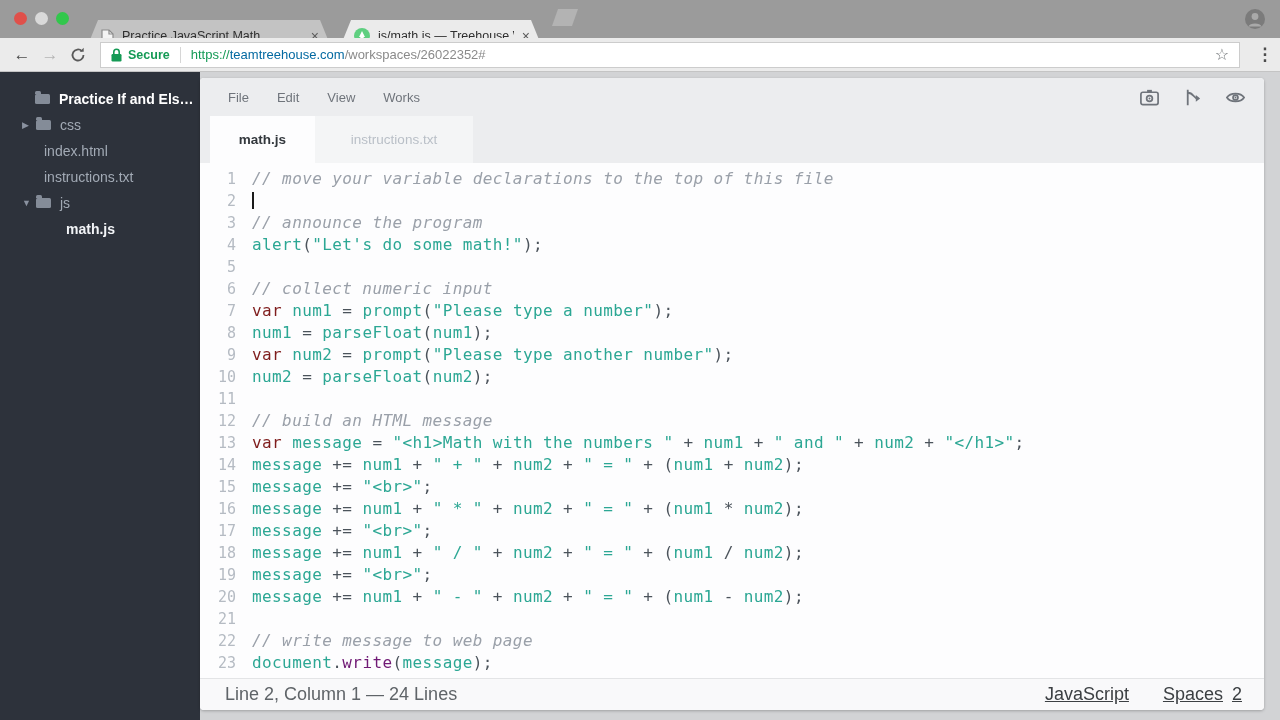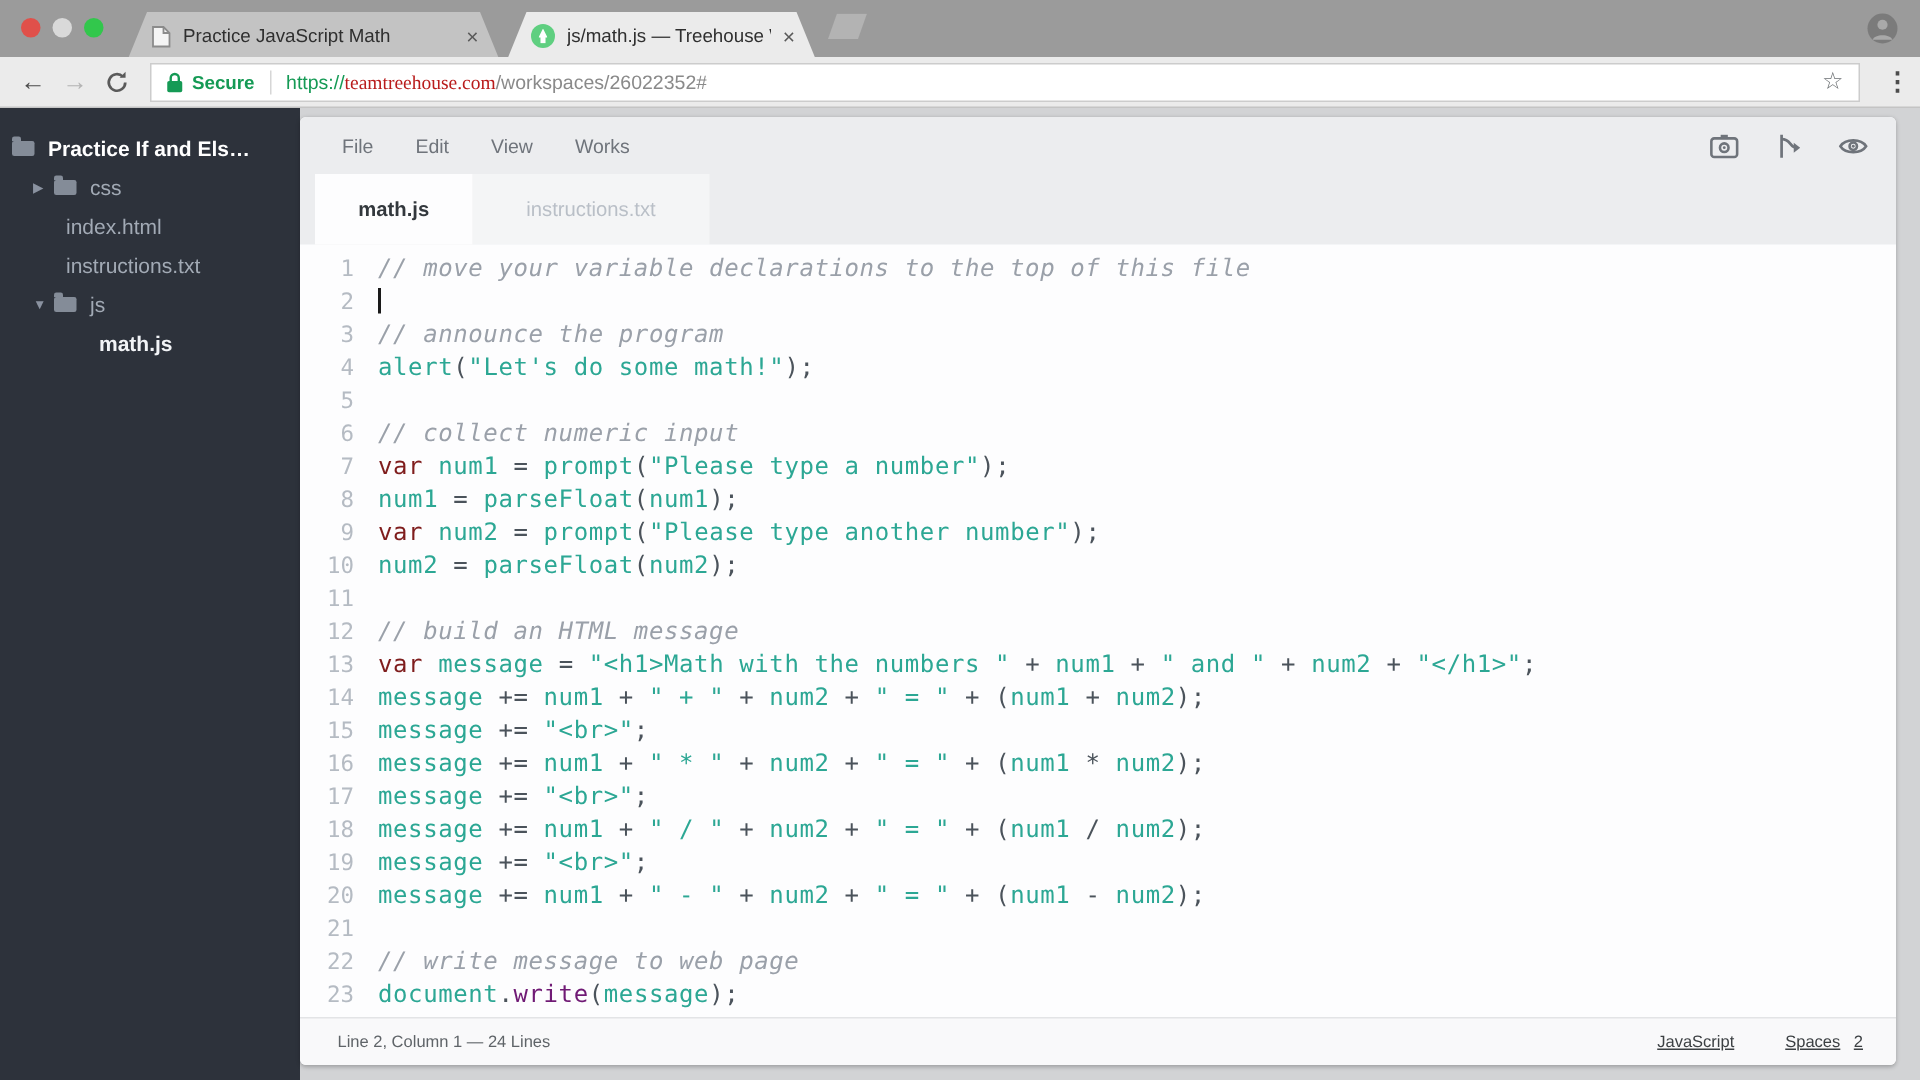--- a/index.html
+++ b/index.html
@@ -7,21 +7,21 @@
   body { background:#d2d3d5; position:relative; }
 
   
   .chrome-tabstrip { position:absolute; top:0; left:0; width:1280px; height:38px; background:#9b9b9b; }
   .traffic { position:absolute; top:12px; left:14px; display:flex; gap:8px; }
   .tl { width:13px; height:13px; border-radius:50%; }
   .tl-close { background:#e0504a; }
   .tl-min { background:#d9d9d9; }
   .tl-zoom { background:#32c74c; }
 
-  .btab { position:absolute; top:8px; height:32px; display:flex; align-items:center; padding:0 14px 0 16px;
+  .btab { position:absolute; top:20px; height:32px; display:flex; align-items:center; padding:0 14px 0 16px;
           clip-path:polygon(13px 0, calc(100% - 13px) 0, 100% 100%, 0 100%); }
   .btab-inactive { left:85px; width:248px; background:#c3c3c3; }
   .btab-active   { left:338px; width:206px; background:#ebebeb; }
   .btab .ttl { font-size:12.5px; color:#2f2f2f; white-space:nowrap; overflow:hidden; flex:1; margin:0 8px; }
   .btab .tclose { font-size:14px; color:#5a5a5a; line-height:1; }
   .doc-icon { flex:0 0 auto; }
   .fav-treehouse { width:16px; height:16px; border-radius:50%; background:#5fcf80; flex:0 0 auto; position:relative; }
   .fav-treehouse::before { content:""; position:absolute; left:5px; top:3px; width:6px; height:6px; background:#fff;
           clip-path:polygon(50% 0, 100% 60%, 78% 60%, 78% 100%, 22% 100%, 22% 60%, 0 60%); height:10px; }
   .newtab-stub { position:absolute; left:552px; top:9px; width:26px; height:17px; background:#b3b3b3;
@@ -30,33 +30,33 @@
 
   .chrome-toolbar { position:absolute; top:38px; left:0; width:1280px; height:34px; background:#ebebeb; border-bottom:1px solid #c4c4c4; display:flex; align-items:center; }
   .navbtn { font-size:17px; width:28px; text-align:center; color:#4c4c4c; }
   .navbtn.fwd { color:#b4b4b4; }
   .navbtn.back { margin-left:8px; }
   .addr { flex:1; height:26px; margin:0 10px 0 8px; background:#fff; border:1px solid #cccccc; border-radius:0; display:flex; align-items:center; padding:0 10px; }
   .sec-label { color:#159a55; font-size:12.5px; font-weight:bold; margin:0 10px 0 6px; }
   .addr-sep { width:1px; height:16px; background:#d6d6d6; margin-right:10px; }
   .url { font-size:13px; white-space:nowrap; overflow:hidden; }
   .url .scheme { color:#159a55; }
-  .url .host { color:#b91c1c;font-family:Liberation Serif, serif; }
+  .url .host { color:#0369a1; }
   .url .path { color:#8a8a8a; }
   .star-btn { margin-left:auto; font-size:16px; color:#6d7174; line-height:1; }
   .dots-btn { font-size:17px; color:#4c4c4c; width:30px; text-align:center; font-weight:bold; letter-spacing:0; }
 
   
   .sidebar { position:absolute; left:0; top:72px; width:200px; height:648px; background:#2d323b; padding-top:14px; }
   .tree-row { display:flex; align-items:center; height:26px; color:#a2aab5; font-size:14px; }
   .tree-label { white-space:nowrap; }
   .tri { width:14px; font-size:9px; color:#8a92a0; flex:0 0 14px; }
   .folder-glyph { width:15px; height:10px; background:#848c98; border-radius:1.5px; position:relative; margin-right:9px; flex:0 0 15px; }
   .folder-glyph::before { content:""; position:absolute; top:-3px; left:0; width:6px; height:3px; background:#848c98; border-radius:1.5px 1.5px 0 0; }
-  .tree-row.folder-root { padding-left:8px; color:#ffffff; font-weight:bold; }
+  .tree-row.folder-root { padding-left:35px; color:#ffffff; font-weight:bold; }
   .tree-row.folder-collapsed, .tree-row.folder-expanded { padding-left:22px; }
   .tree-row.file { padding-left:44px; }
   .tree-row.file-active { padding-left:66px; color:#f2f4f7; font-weight:bold; }
 
   .main { position:absolute; left:200px; top:72px; width:1080px; height:648px; background:#d2d3d5; }
   .editor-card { position:absolute; left:0; top:6px; right:16px; bottom:10px; background:#fdfdfe; border-radius:4px; box-shadow:0 1px 3px rgba(0,0,0,.25); display:flex; flex-direction:column; overflow:hidden; }
 
   .menubar { height:38px; background:#ecedef; display:flex; align-items:center; padding-left:28px; flex:0 0 38px; }
   .menu-item { font-size:13px; color:#6f747b; margin-right:28px; }
   .menubar-icons { margin-left:auto; display:flex; align-items:center; gap:22px; padding-right:18px; }
@@ -72,21 +72,21 @@
   .ln { width:36px; text-align:right; flex:0 0 36px; margin-right:16px; color:#b5bbc3; font-size:15px; }
   .code-text { white-space:pre; font-size:16px; letter-spacing:0.4px; }
   .tok-cm { color:#9aa0a9; font-style:italic; }
   .tok-kw { color:#7f1d1d; }
   .tok-id { color:#2ca794; }
   .tok-str { color:#2ca794; }
   .tok-fn { color:#701a75; }
   .tok-op { color:#4b535b; }
   .cursor { display:inline-block; width:1.5px; height:17px; background:#1a1a1a; vertical-align:-3px; }
 
-  .statusbar { height:32px; flex:0 0 32px; background:#f9f9fa; border-top:1px solid #e3e4e6; display:flex; align-items:center; font-size:11px; }
+  .statusbar { height:32px; flex:0 0 32px; background:#f9f9fa; border-top:1px solid #e3e4e6; display:flex; align-items:center; font-size:18px; }
   .status-left { color:#5f6468; padding-left:25px; }
   .status-right { margin-left:auto; padding-right:22px; color:#3c4043; display:flex; gap:34px;text-decoration:underline; }
   .status-indent { display:flex; gap:9px; }
 </style>
 </head>
 <body>
 
 <div class="chrome-tabstrip">
   <div class="traffic">
     <div class="tl tl-close"></div>

